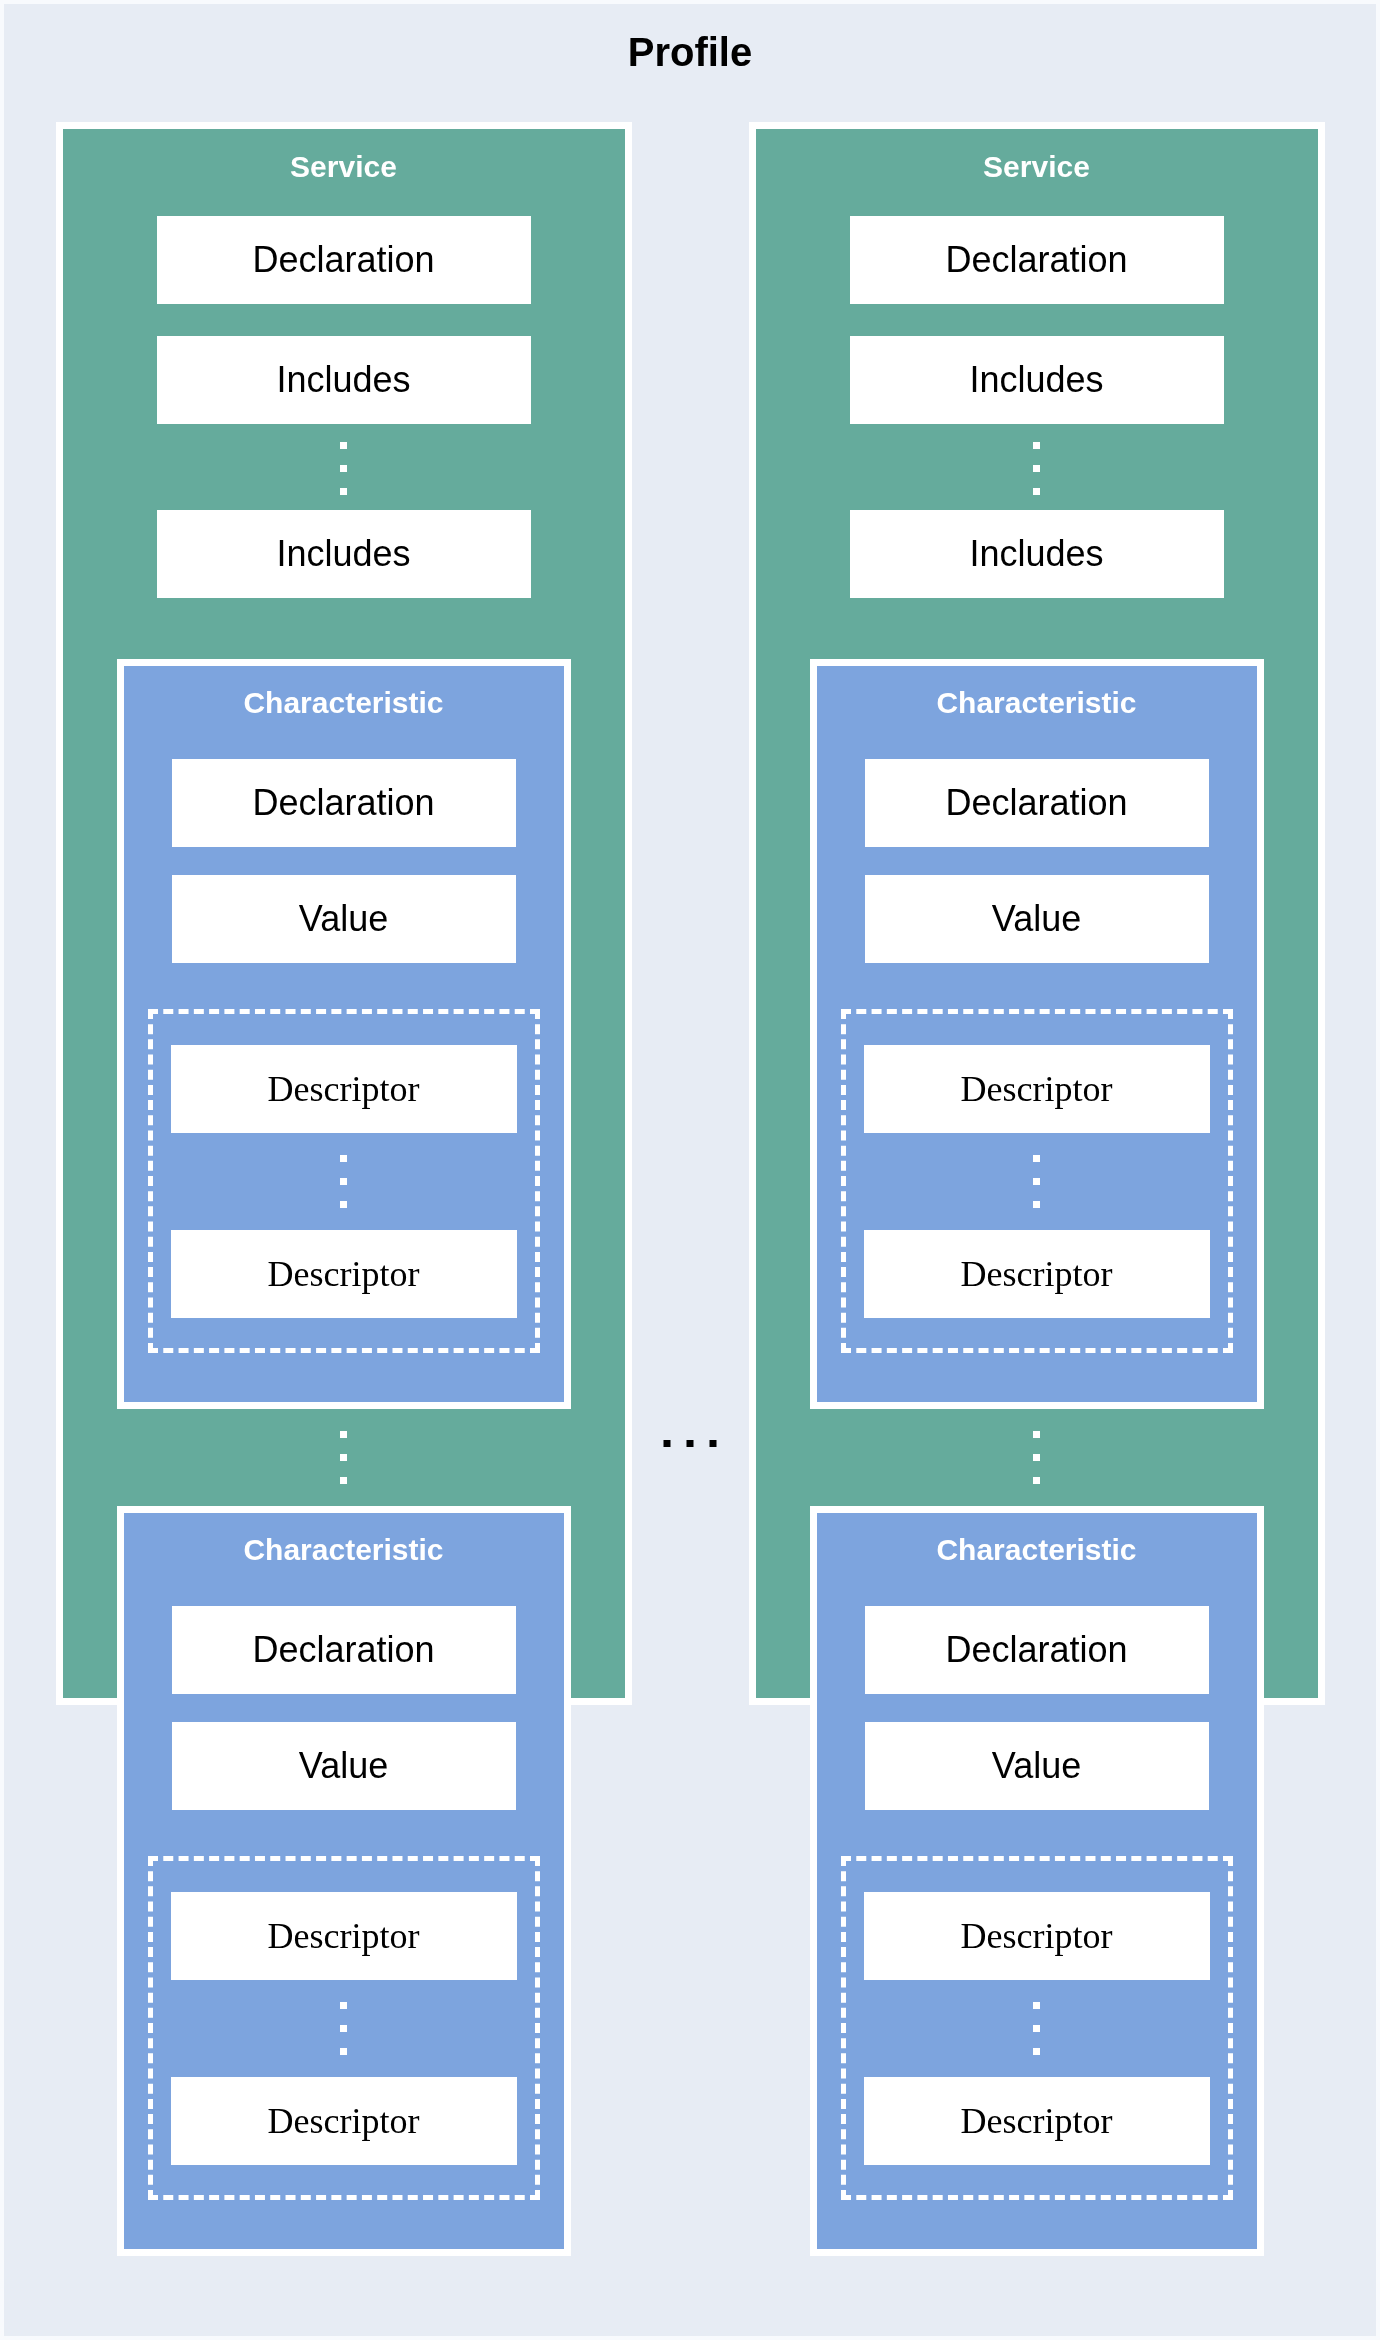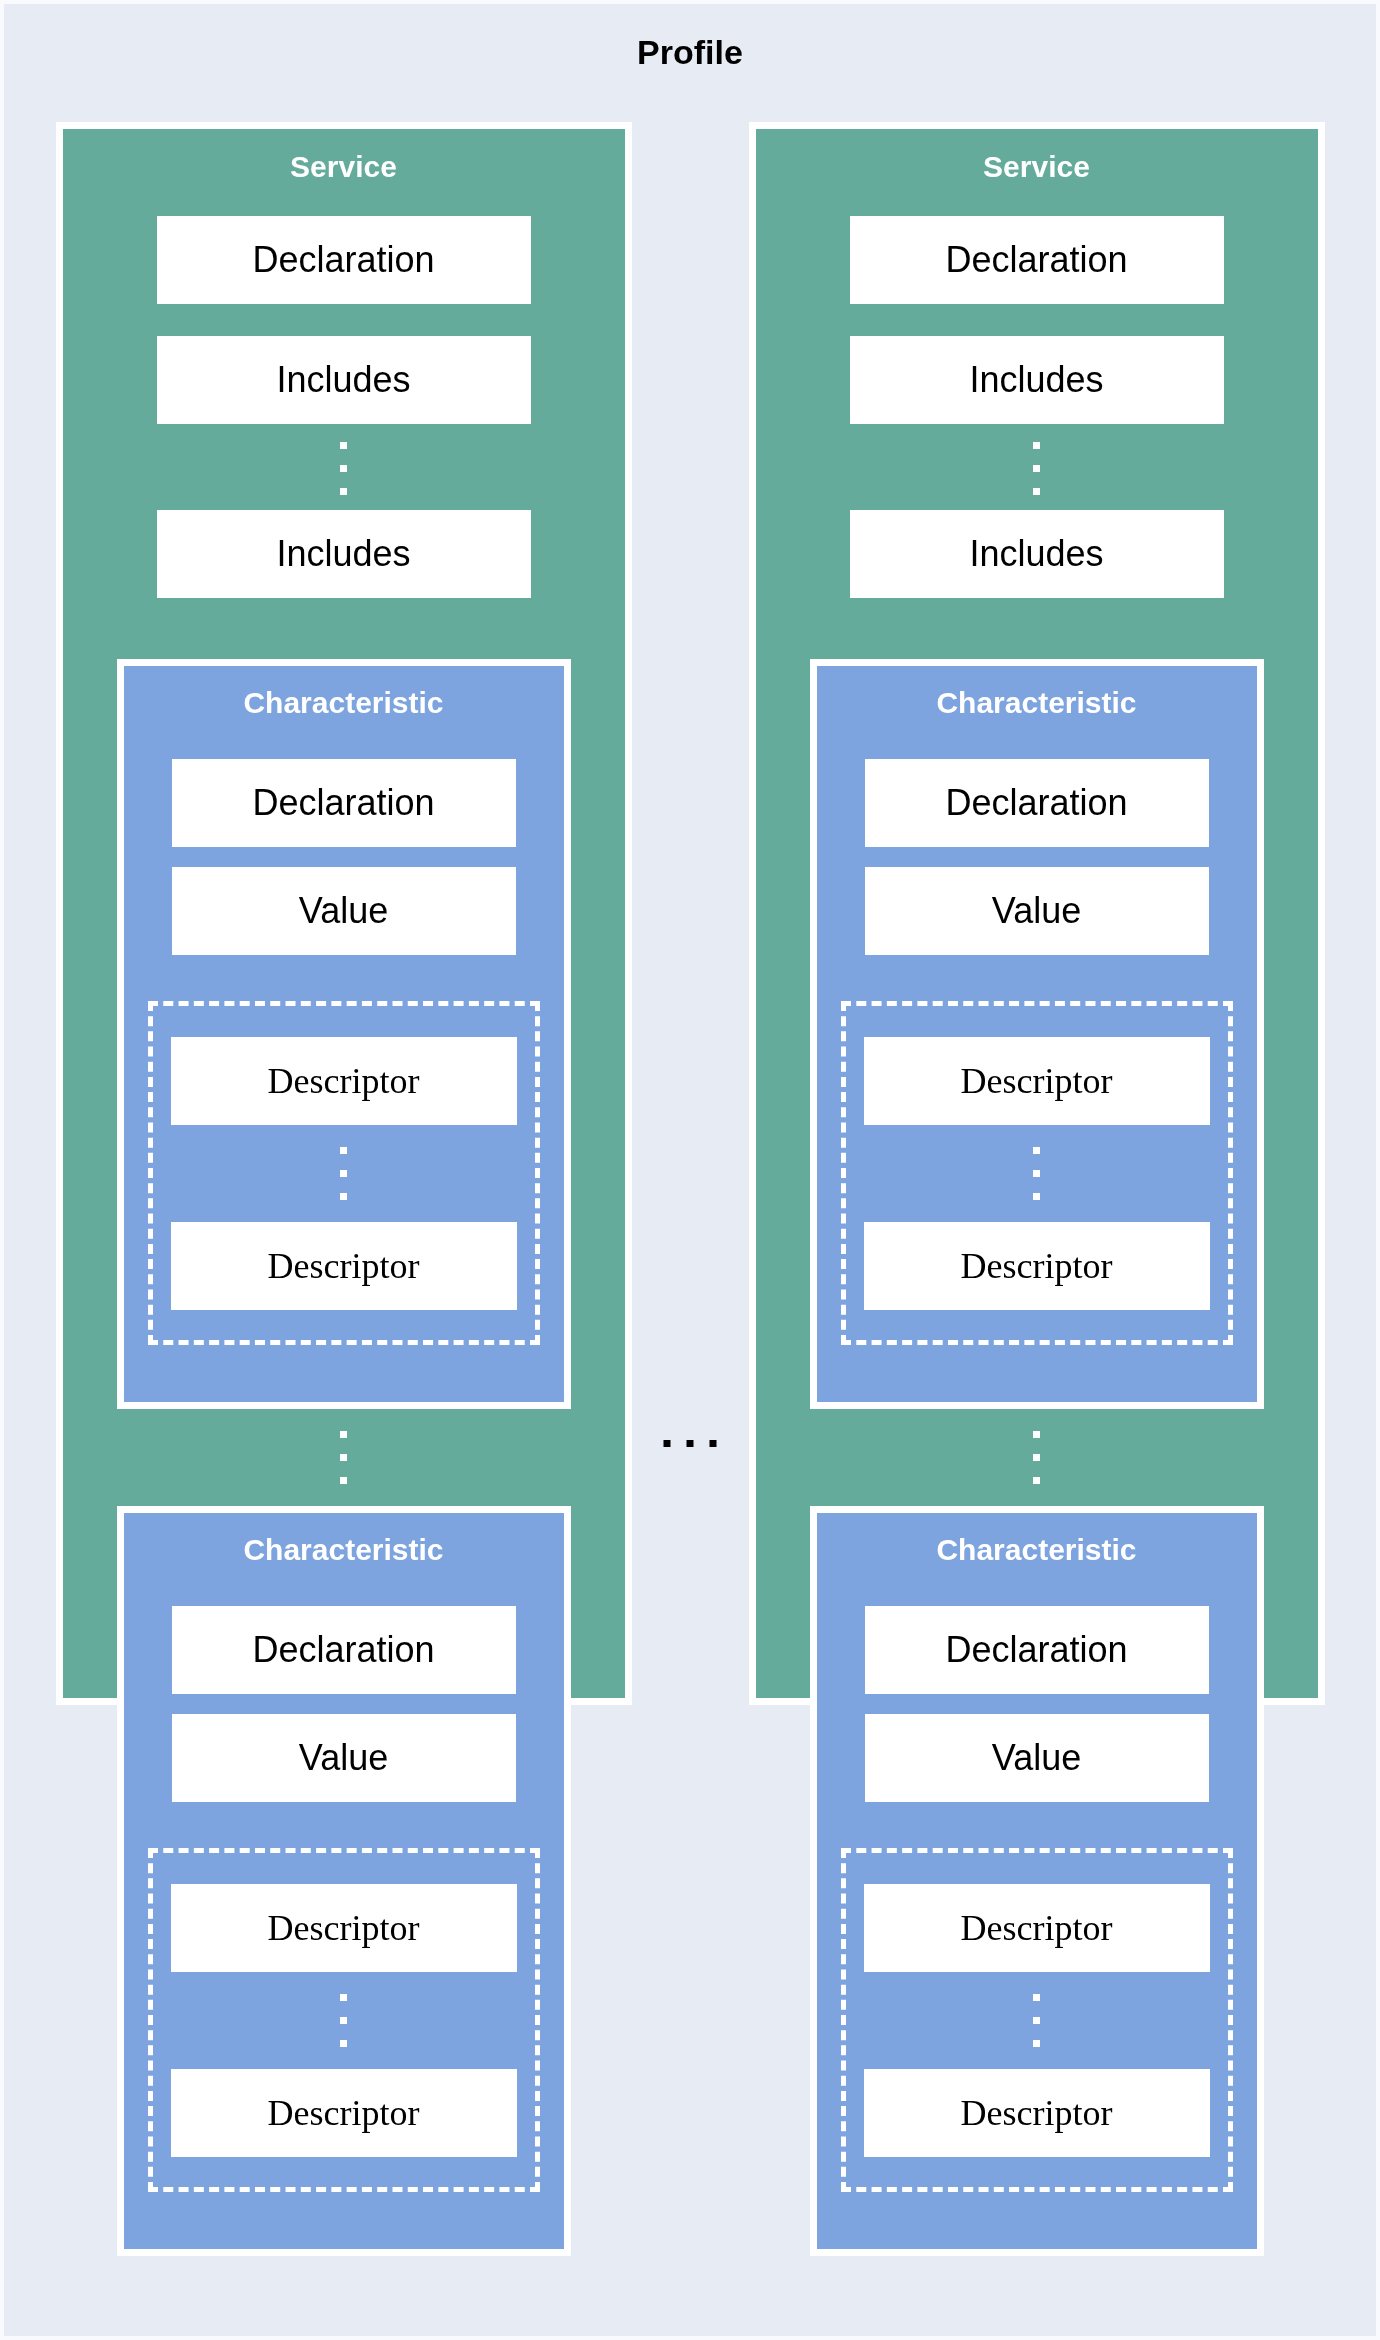--- a/index.html
+++ b/index.html
@@ -12,21 +12,21 @@
     background: #e7ecf4;
     border: 4px solid #f8fafd;
     font-family: "Liberation Sans", sans-serif;
     color: #000;
     overflow: hidden;
   }
 
   .page-title {
     margin-top: 28px;
     text-align: center;
-    font-size: 34px;
+    font-size: 40px;
     line-height: 40px;
     font-weight: bold;
     color: #000;
   }
 
   .services-row {
     position: relative;
     display: flex;
     justify-content: center;
     gap: 117px;
@@ -86,21 +86,21 @@
     width: 454px;
     height: 750px;
     margin: 0 auto;
     border: 7px solid #ffffff;
     background: #7da4de;
     padding-top: 19px;
   }
   .char-frame.first { margin-top: 61px; }
 
   .char-declaration { margin-top: 38px; }
-  .char-value { margin-top: 20px; }
+  .char-value { margin-top: 28px; }
 
   .descriptor-group {
     width: 392px;
     margin: 46px auto 0;
     border: 5px dashed #ffffff;
     padding: 31px 0 30px;
     font-family: Liberation Serif, serif;
   }
 
   .h-ellipsis {

